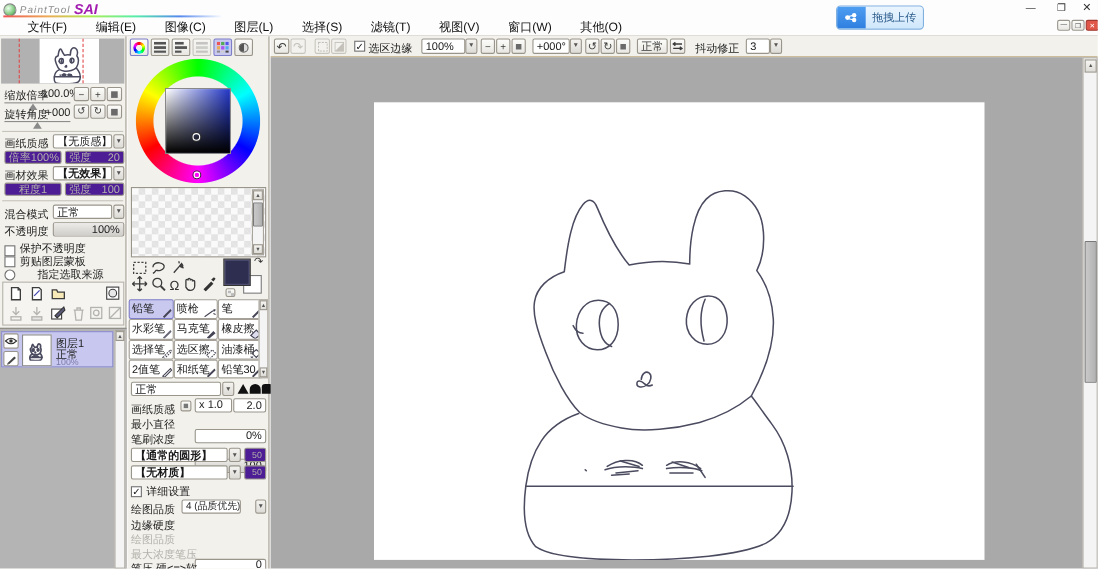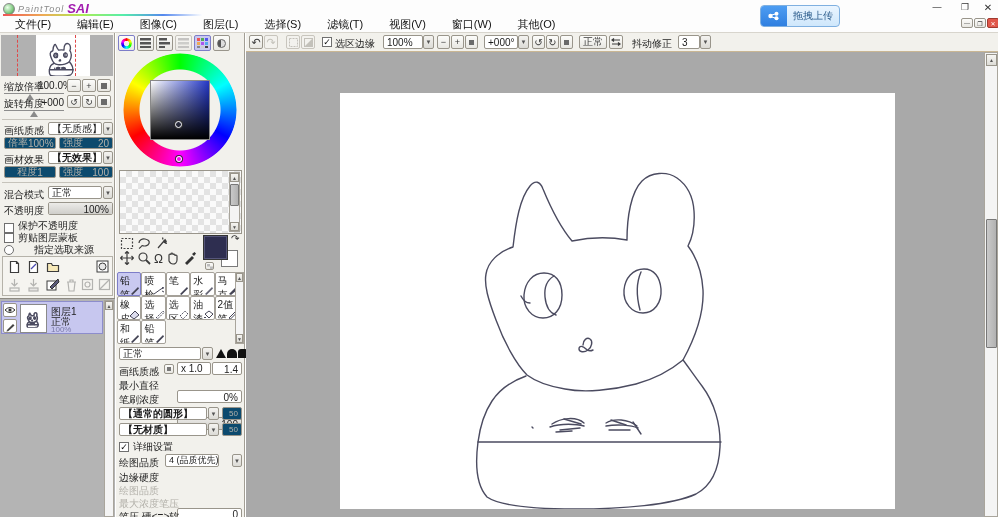--- a/index.html
+++ b/index.html
@@ -4,21 +4,21 @@
 <style>
 *{margin:0;padding:0;box-sizing:border-box;font-family:"Liberation Sans","DejaVu Sans",sans-serif}
 #app{position:relative;width:998px;height:517px;background:#fff;overflow:hidden;font-size:10px;color:#1a1a1a;-webkit-font-smoothing:antialiased}
 .ab{position:absolute}
 .panel{background:#f2f1ec}
 .lbl{font-size:10px;color:#222;white-space:nowrap}
 .lbl.dis{color:#b3b1aa}
 .btn{background:linear-gradient(#fcfcfa,#e8e7e2);border:1px solid #99958b;border-radius:2px;display:flex;align-items:center;justify-content:center;font-size:9px;color:#3a3a3a}
 .btn.dis{color:#c3c1ba;border-color:#c8c5bd;background:#f3f2ee}
 .box{background:#fff;border:1px solid #99958b;border-radius:2px;display:flex;align-items:center;font-size:10px;padding:0 3px;overflow:hidden;white-space:nowrap}
-.box.dis{color:#b3b1aa;background:#0c4a6e}
+.box.dis{color:#b3b1aa;background:#4c1d95}
 .ddb{background:linear-gradient(#f4f3f0,#dcdbd6);border:1px solid #99958b;border-radius:2px;font-size:6px;display:flex;align-items:center;justify-content:center;color:#555}
 .slider{position:relative;background:#fff;border:1px solid #99958b;border-radius:2px;overflow:hidden}
 .slider .fill{position:absolute;left:0;top:0;bottom:0;background:linear-gradient(#eceliminated, #d0cfc9);background:linear-gradient(#ecebe8,#cfceca)}
 .slider .sval{position:absolute;right:3px;top:50%;transform:translateY(-50%);font-size:10px;color:#222}
 .chk{width:10px;height:10px;border:1px solid #6f6f6f;background:#fff;font-size:9px;line-height:8px;text-align:center;color:#111;flex:none}
 .radio{width:10px;height:10px;border:1px solid #6f6f6f;background:#fff;border-radius:50%;flex:none}
 .menu-item{padding:2px 13px;font-size:11px;color:#111;cursor:default}
 svg.chara{stroke:#4b4b60;fill:none;stroke-linecap:round;stroke-linejoin:round}
 svg.chara.main use{stroke-width:1.4}
 svg.chara.mini use{stroke-width:14}
@@ -67,21 +67,21 @@
       <span style="width:12px;height:12px;border-radius:50%;background:radial-gradient(circle at 35% 35%,#eaffea,#7ec87e 60%,#3a7a3a);display:inline-block;border:1px solid #888"></span>
       <span style="font-size:9px;font-style:italic;color:#8a8a8a;letter-spacing:1px">PaintTool</span>
       <span style="font-size:13px;font-weight:bold;font-style:italic;color:#a21caf">SAI</span>
     </div>
     <div class="ab" style="left:3px;top:14px;width:200px;height:2px;background:linear-gradient(90deg,#e55,#ea5,#ae5,#5ea,#58e,#fff)"></div>
     <span class="ab" style="left:925px;top:2px;width:24px;text-align:center;font-size:9px;color:#333">—</span>
     <span class="ab" style="left:953px;top:2px;width:24px;text-align:center;font-size:9px;color:#333">❐</span>
     <span class="ab" style="left:980px;top:2px;width:16px;text-align:center;font-size:10px;color:#333">✕</span>
   </div>
 
-  <div class="ab" style="left:0;top:16px;width:998px;height:17px;background:#fdfdfd;border-bottom:1px solid #d8d5cd;display:flex;align-items:center;padding-left:2px">
+  <div class="ab" style="left:0;top:16px;width:998px;height:17px;background:#fdfdfd;border-bottom:1px solid #d8d5cd;display:flex;align-items:center;padding-left:12px">
     <span class="menu-item">文件(F)</span>
     <span class="menu-item">编辑(E)</span>
     <span class="menu-item">图像(C)</span>
     <span class="menu-item">图层(L)</span>
     <span class="menu-item">选择(S)</span>
     <span class="menu-item">滤镜(T)</span>
     <span class="menu-item">视图(V)</span>
     <span class="menu-item">窗口(W)</span>
     <span class="menu-item">其他(O)</span>
   </div>
@@ -361,21 +361,21 @@
       <span class="ab" style="left:0;top:0;width:23px;height:23px;background:#2e2e50;border:1px solid #55557a;outline:1px solid #333"></span>
       <span class="ab" style="left:27px;top:-3px;font-size:10px;color:#333">↷</span>
       <span class="ab btn" style="left:1px;top:26px;width:9px;height:8px">
           <svg width="6" height="5">
             <rect width="3" height="2.5" fill="#bbb"></rect>
             <rect x="3" y="2.5" width="3" height="2.5" fill="#bbb"></rect>
           </svg>
         </span>
     </div>
 
-    <div class="ab" style="left:1px;top:239px;width:122px;height:72px;display:grid;grid-template-columns:repeat(5,1fr);grid-template-rows:repeat(3,1fr);gap:0">
+    <div class="ab" style="left:1px;top:239px;width:122px;height:72px;display:grid;grid-template-columns:repeat(3,1fr);grid-template-rows:repeat(3,1fr);gap:0">
       <span class="toolcell sel"><span>铅笔</span><svg class="ab" width="10" height="9" style="right:0;bottom:0">
             <path d="M1,8 L8,1 L9,2.5 L2.5,9 z" fill="#445"></path>
           </svg></span>
       <span class="toolcell"><span>喷枪</span><svg class="ab" width="12" height="9" style="right:0;bottom:0">
             <path d="M1,8 L8,3 M8,3 l3,-1.5 M9,5 l2,1 M9.5,1 l.5,2" stroke="#445" fill="none"></path>
           </svg></span>
       <span class="toolcell"><span>笔</span><svg class="ab" width="10" height="9" style="right:0;bottom:0">
             <path d="M1,8 L8,1 L9,2.5 L2.5,9 z" fill="#445"></path>
           </svg></span>
       <span class="toolcell"><span>水彩笔</span><svg class="ab" width="10" height="9" style="right:0;bottom:0">
@@ -423,21 +423,21 @@
     </div>
 
     <span class="ab lbl" style="left:3px;top:332px">画纸质感</span>
     <span class="ab btn" style="left:48px;top:331px;width:10px;height:10px">
         <span style="width:4px;height:4px;background:#777"></span>
       </span>
     <div class="ab box" style="left:61px;top:329px;width:34px;height:13px">
         <span>x 1.0</span>
       </div>
     <div class="ab slider" style="left:96px;top:329px;width:30px;height:13px">
-        <span class="sval">1.4</span>
+        <span class="sval">2.0</span>
       </div>
 
     <span class="ab lbl" style="left:3px;top:346px">最小直径</span>
     <div class="ab slider" style="left:61px;top:344px;width:65px;height:13px">
         <span class="sval">0%</span>
       </div>
 
     <span class="ab lbl" style="left:3px;top:360px">笔刷浓度</span>
     <div class="ab slider" style="left:61px;top:358px;width:65px;height:13px">
         <span class="fill" style="width:100%"></span>

